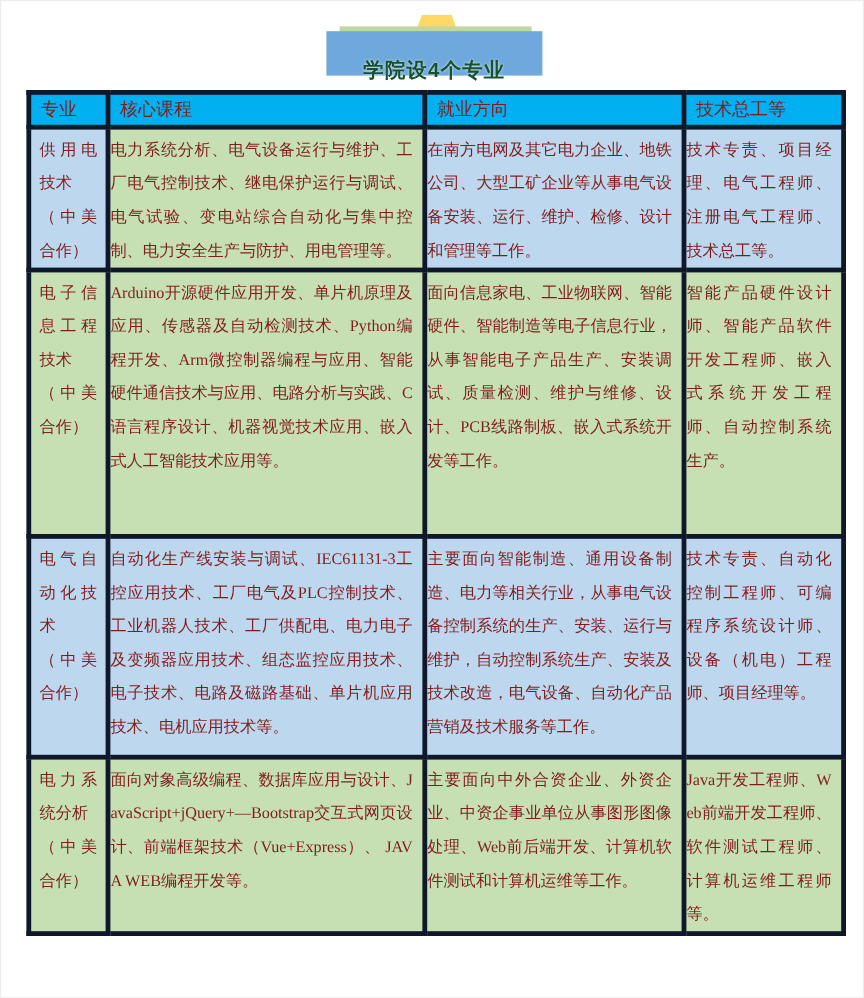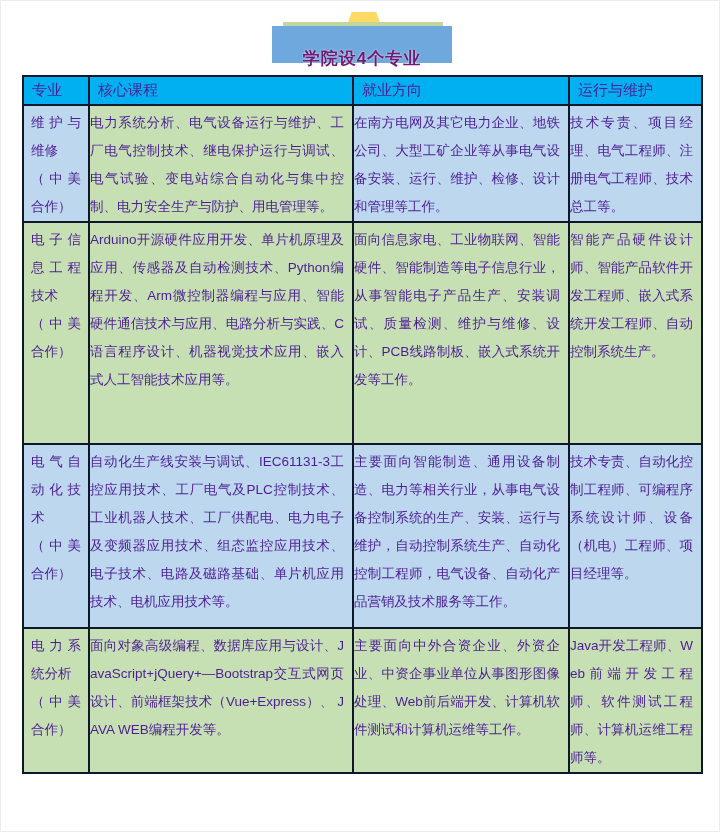--- a/index.html
+++ b/index.html
@@ -6,27 +6,27 @@
   body{width:720px;height:832px;font-family:"Liberation Sans",sans-serif;}
   .page{position:relative;width:720px;height:832px;background:#fff;box-sizing:border-box;
         border:1px solid #ededed;overflow:hidden;}
 
   
   .banner-tab{position:absolute;left:346px;top:11px;width:34px;height:13px;background:#FFD966;
               clip-path:polygon(14% 0,86% 0,100% 100%,0 100%);border-radius:4px 4px 0 0;}
   .banner-strip{position:absolute;left:282px;top:21px;width:160px;height:6px;background:#C3D69B;}
   .banner-box{position:absolute;left:271px;top:25px;width:180px;height:37px;background:#6FA8DC;
               display:flex;align-items:center;justify-content:center;}
-  .banner-title{color:#701a75;font-size:17px;font-weight:bold;letter-spacing:1px;
+  .banner-title{color:#14532d;font-size:17px;font-weight:bold;letter-spacing:1px;
                 text-shadow:0 0 2px rgba(255,255,255,.85);margin-top:28px;}
 
   
   table.majors{position:absolute;left:21px;top:74px;width:679px;border-collapse:collapse;
                table-layout:fixed;}
-  .majors th,.majors td{border:2px solid #0f172a;box-sizing:border-box;color:#4c1d95;}
+  .majors th,.majors td{border:4px solid #0f172a;box-sizing:border-box;color:#7f1d1d;font-family:Liberation Serif, serif;}
   .majors th{background:#00B0F0;height:29px;font-size:15px;font-weight:normal;
              text-align:left;vertical-align:middle;padding:2px 8px;}
   .majors td{vertical-align:top;font-size:13.5px;line-height:28px;padding:3px 8px 0 0;
              text-align:justify;word-break:break-all;}
   .col-major{width:66px;}
   .col-courses{width:264px;}
   .col-jobs{width:216px;}
   .col-career{width:133px;}
   .bg-blue{background:#BDD7EE;}
   .bg-green{background:#C6E0B4;}
@@ -50,27 +50,27 @@
       <col class="col-major">
         <col class="col-courses">
         <col class="col-jobs">
         <col class="col-career">
     </colgroup>
     <thead>
       <tr>
         <th>专业</th>
         <th>核心课程</th>
         <th>就业方向</th>
-        <th>运行与维护</th>
+        <th>技术总工等</th>
       </tr>
     </thead>
     <tbody>
       <tr class="r1">
         <td class="bg-blue major-cell">
-          <span class="major-name">维护与维修</span>
+          <span class="major-name">供用电技术</span>
           <span class="major-note">（中美合作）</span>
         </td>
         <td class="bg-green">电力系统分析、电气设备运行与维护、工厂电气控制技术、继电保护运行与调试、电气试验、变电站综合自动化与集中控制、电力安全生产与防护、用电管理等。</td>
         <td class="bg-blue">在南方电网及其它电力企业、地铁公司、大型工矿企业等从事电气设备安装、运行、维护、检修、设计和管理等工作。</td>
         <td class="bg-blue">技术专责、项目经理、电气工程师、注册电气工程师、技术总工等。</td>
       </tr>
       <tr class="r2">
         <td class="bg-green major-cell">
           <span class="major-name">电子信息工程技术</span>
           <span class="major-note">（中美合作）</span>
@@ -78,21 +78,21 @@
         <td class="bg-green">Arduino开源硬件应用开发、单片机原理及应用、传感器及自动检测技术、Python编程开发、Arm微控制器编程与应用、智能硬件通信技术与应用、电路分析与实践、C语言程序设计、机器视觉技术应用、嵌入式人工智能技术应用等。</td>
         <td class="bg-green">面向信息家电、工业物联网、智能硬件、智能制造等电子信息行业，从事智能电子产品生产、安装调试、质量检测、维护与维修、设计、PCB线路制板、嵌入式系统开发等工作。</td>
         <td class="bg-green">智能产品硬件设计师、智能产品软件开发工程师、嵌入式系统开发工程师、自动控制系统生产。</td>
       </tr>
       <tr class="r3">
         <td class="bg-blue major-cell">
           <span class="major-name">电气自动化技术</span>
           <span class="major-note">（中美合作）</span>
         </td>
         <td class="bg-blue">自动化生产线安装与调试、IEC61131-3工控应用技术、工厂电气及PLC控制技术、工业机器人技术、工厂供配电、电力电子及变频器应用技术、组态监控应用技术、电子技术、电路及磁路基础、单片机应用技术、电机应用技术等。</td>
-        <td class="bg-blue">主要面向智能制造、通用设备制造、电力等相关行业，从事电气设备控制系统的生产、安装、运行与维护，自动控制系统生产、自动化控制工程师，电气设备、自动化产品营销及技术服务等工作。</td>
+        <td class="bg-blue">主要面向智能制造、通用设备制造、电力等相关行业，从事电气设备控制系统的生产、安装、运行与维护，自动控制系统生产、安装及技术改造，电气设备、自动化产品营销及技术服务等工作。</td>
         <td class="bg-blue">技术专责、自动化控制工程师、可编程序系统设计师、设备（机电）工程师、项目经理等。</td>
       </tr>
       <tr class="r4">
         <td class="bg-green major-cell">
           <span class="major-name">电力系统分析</span>
           <span class="major-note">（中美合作）</span>
         </td>
         <td class="bg-green">面向对象高级编程、数据库应用与设计、JavaScript+jQuery+—Bootstrap交互式网页设计、前端框架技术（Vue+Express）、 JAVA WEB编程开发等。</td>
         <td class="bg-green">主要面向中外合资企业、外资企业、中资企事业单位从事图形图像处理、Web前后端开发、计算机软件测试和计算机运维等工作。</td>
         <td class="bg-green">Java开发工程师、Web前端开发工程师、软件测试工程师、计算机运维工程师等。</td>

